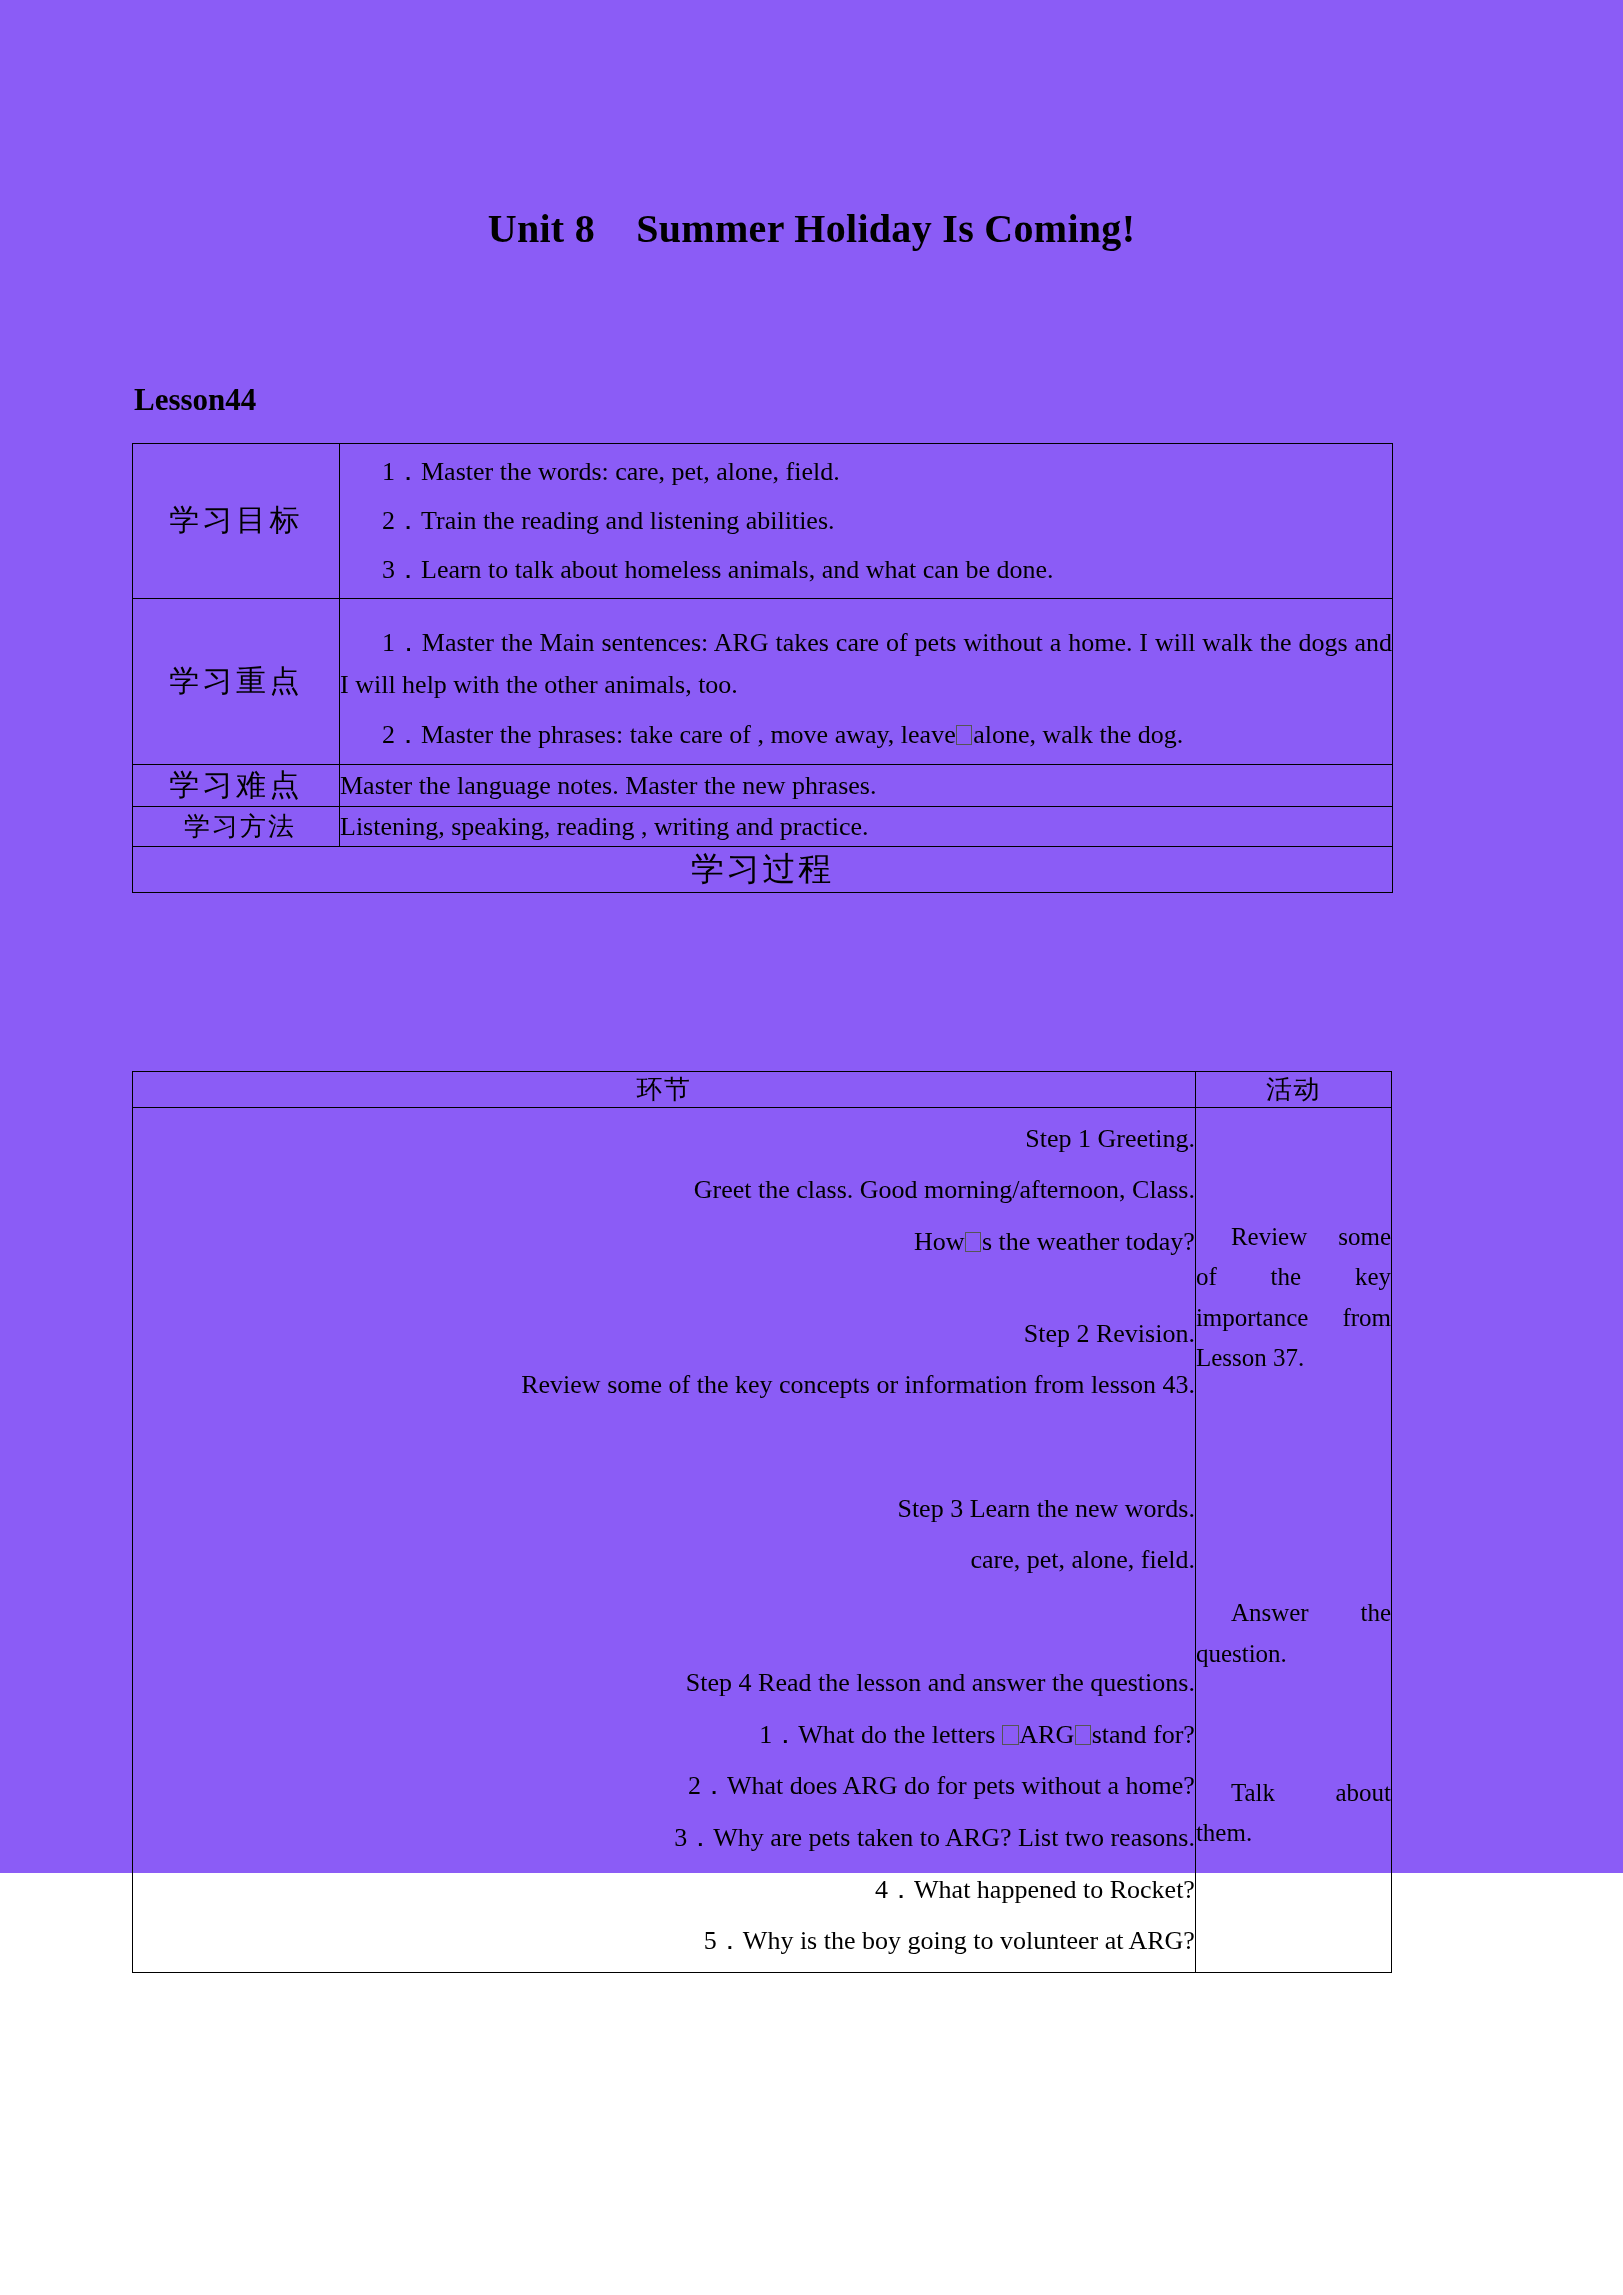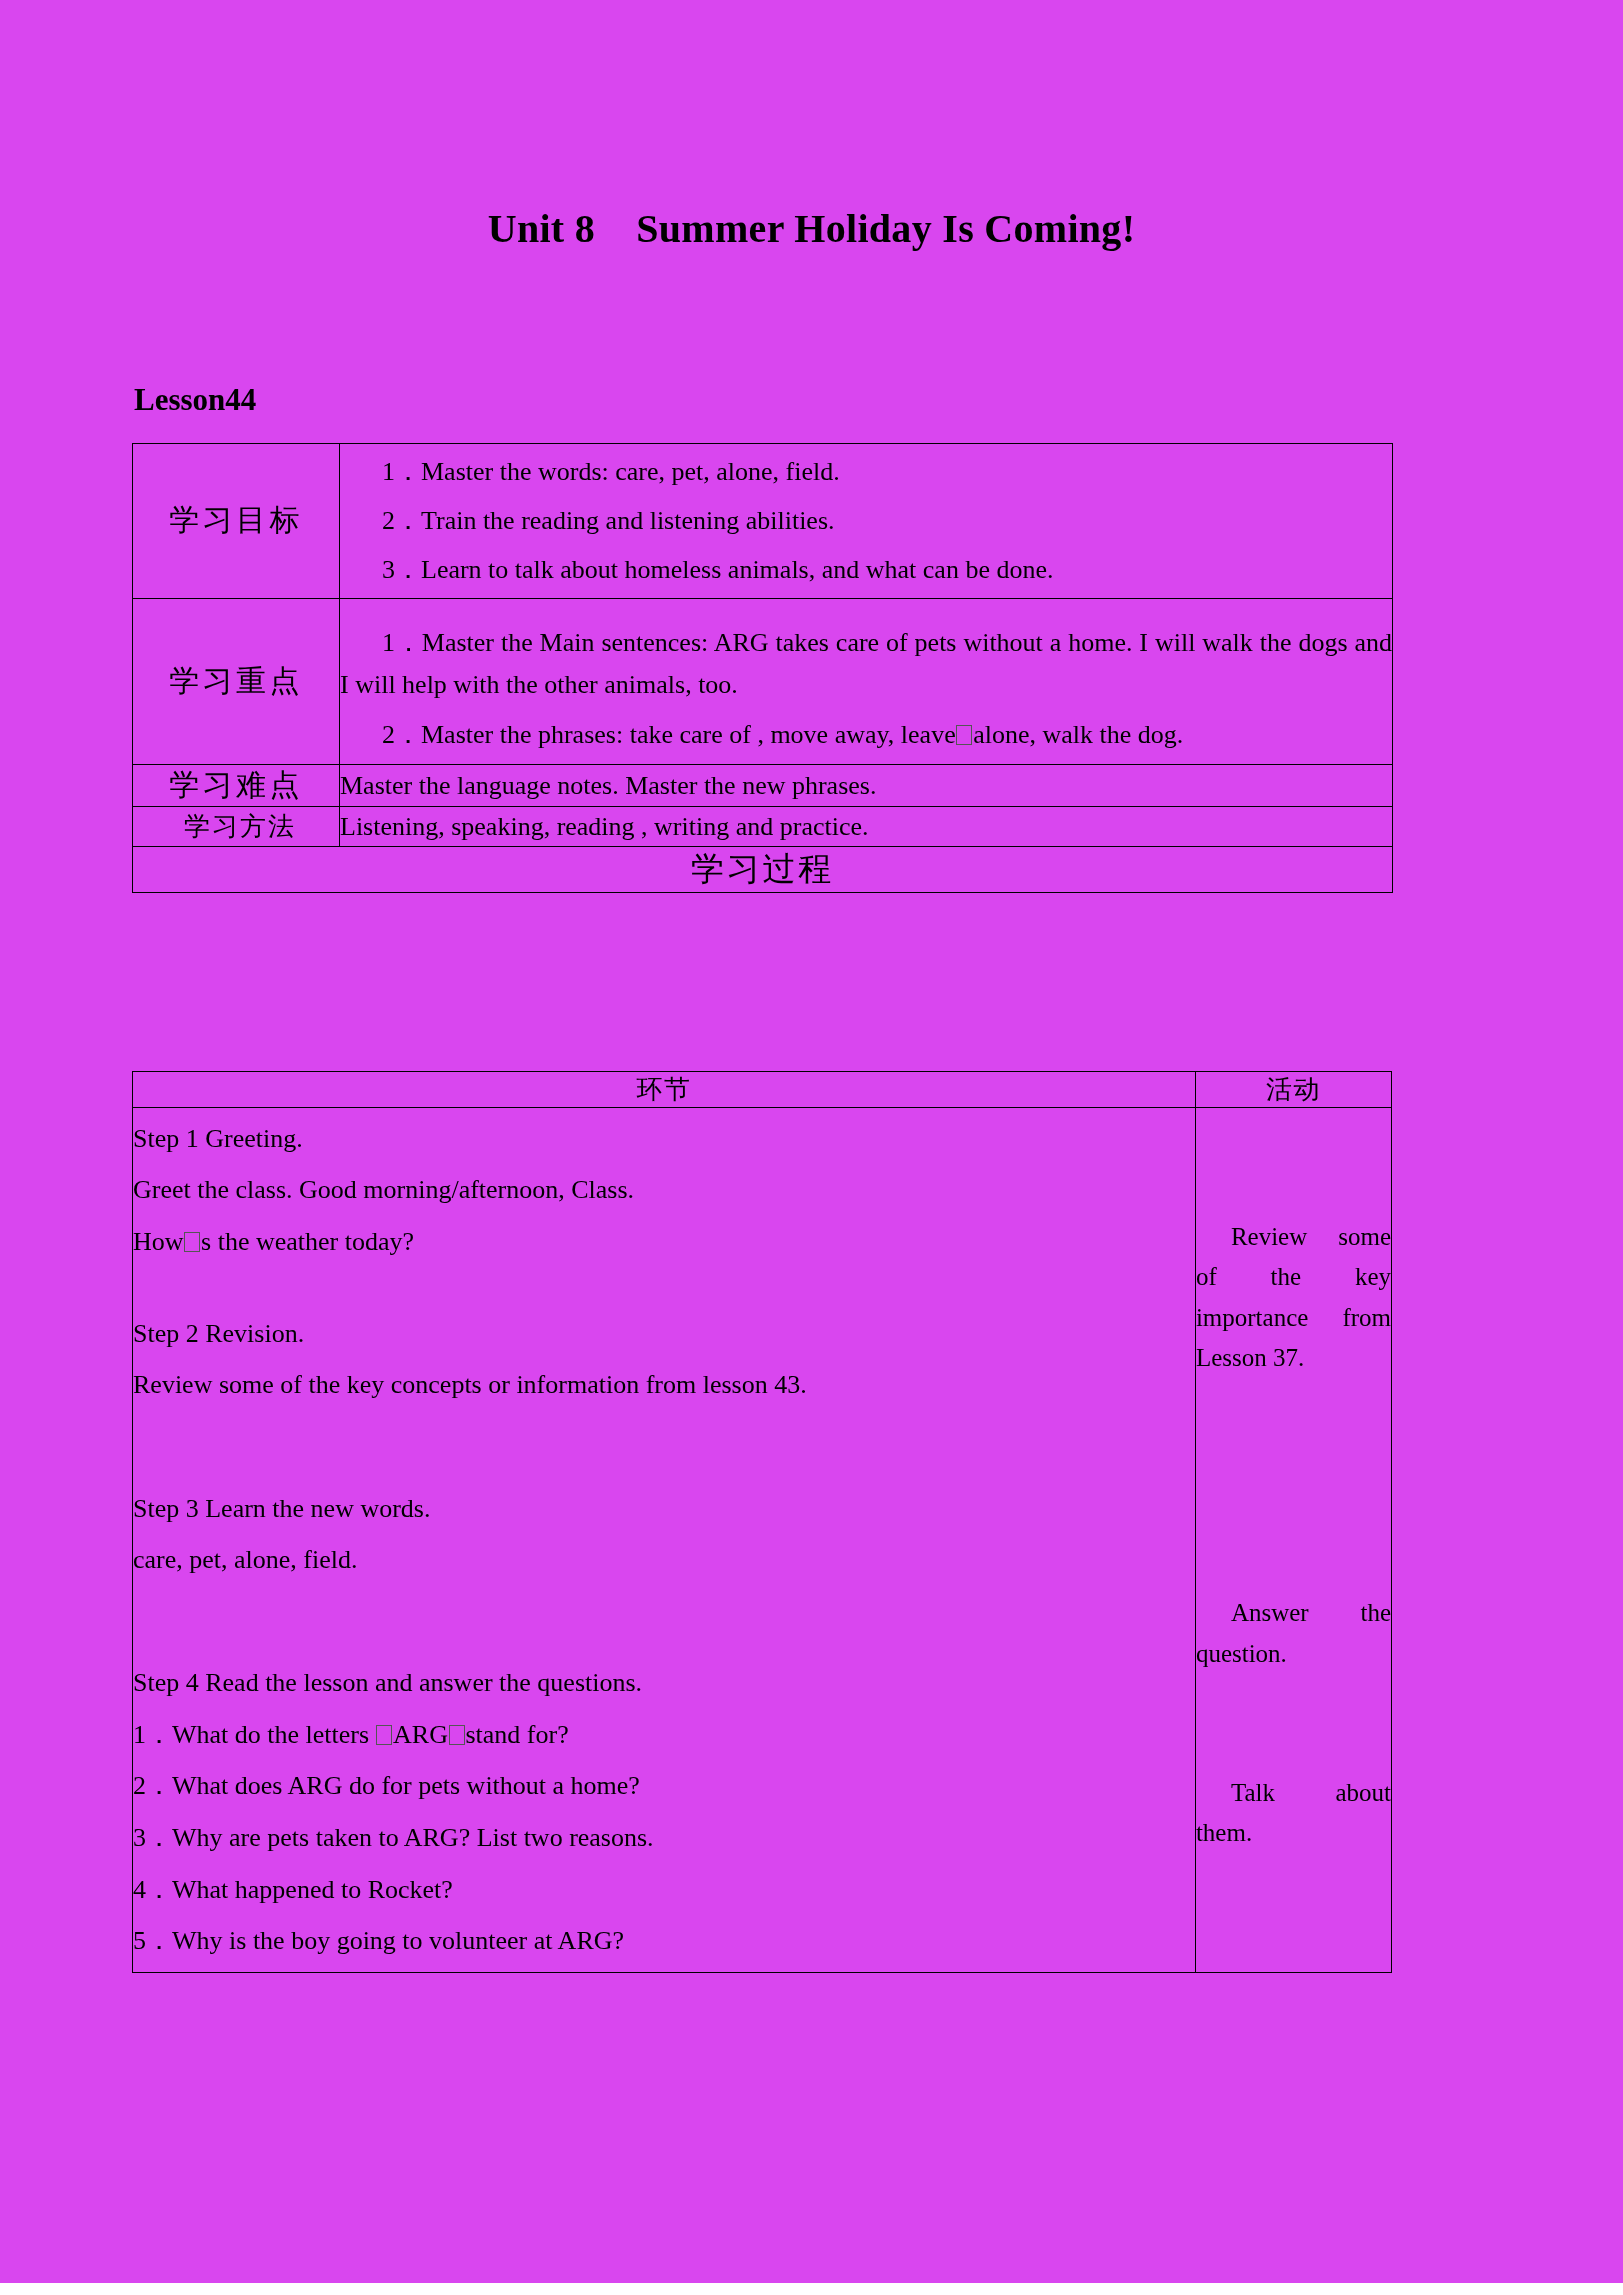--- a/index.html
+++ b/index.html
@@ -11,22 +11,22 @@
     width: 1623px;
     height: 2295px;
     font-family: "Liberation Serif", "DejaVu Serif", serif;
     color: #000000;
     -webkit-font-smoothing: antialiased;
   }
 
   .page {
     position: relative;
     width: 1623px;
-    height: 2283px;
-    background: #d946ef;
+    height: 1873px;
+    background: #8b5cf6;
     box-sizing: border-box;
   }
 
   
   .doc-title {
     position: absolute;
     top: 205px;
     left: 0;
     width: 1623px;
     text-align: center;
@@ -123,21 +123,21 @@
 
   .col-steps { width: 889px; }
   .col-act   { width: 164px; }
 
   .steps-cell {
     padding: 15px 17.7px 11px 20.5px;
     font-size: 26px;
     line-height: 1.62;
     vertical-align: top;
   }
-  .steps-cell .line { display: block; margin: 9.5px 0; }
+  .steps-cell .line { display: block; margin: 9.5px 0; text-align: right; }
   .steps-cell .gap  { display: block; height: 31px; }
 
   .act-cell {
     vertical-align: top;
     padding: 15px 12.3px 11px 12.3px;
     font-family: "Liberation Serif", "DejaVu Serif", serif;
     font-size: 25px;
     line-height: 1.62;
     text-align: justify;
     text-justify: inter-word;

